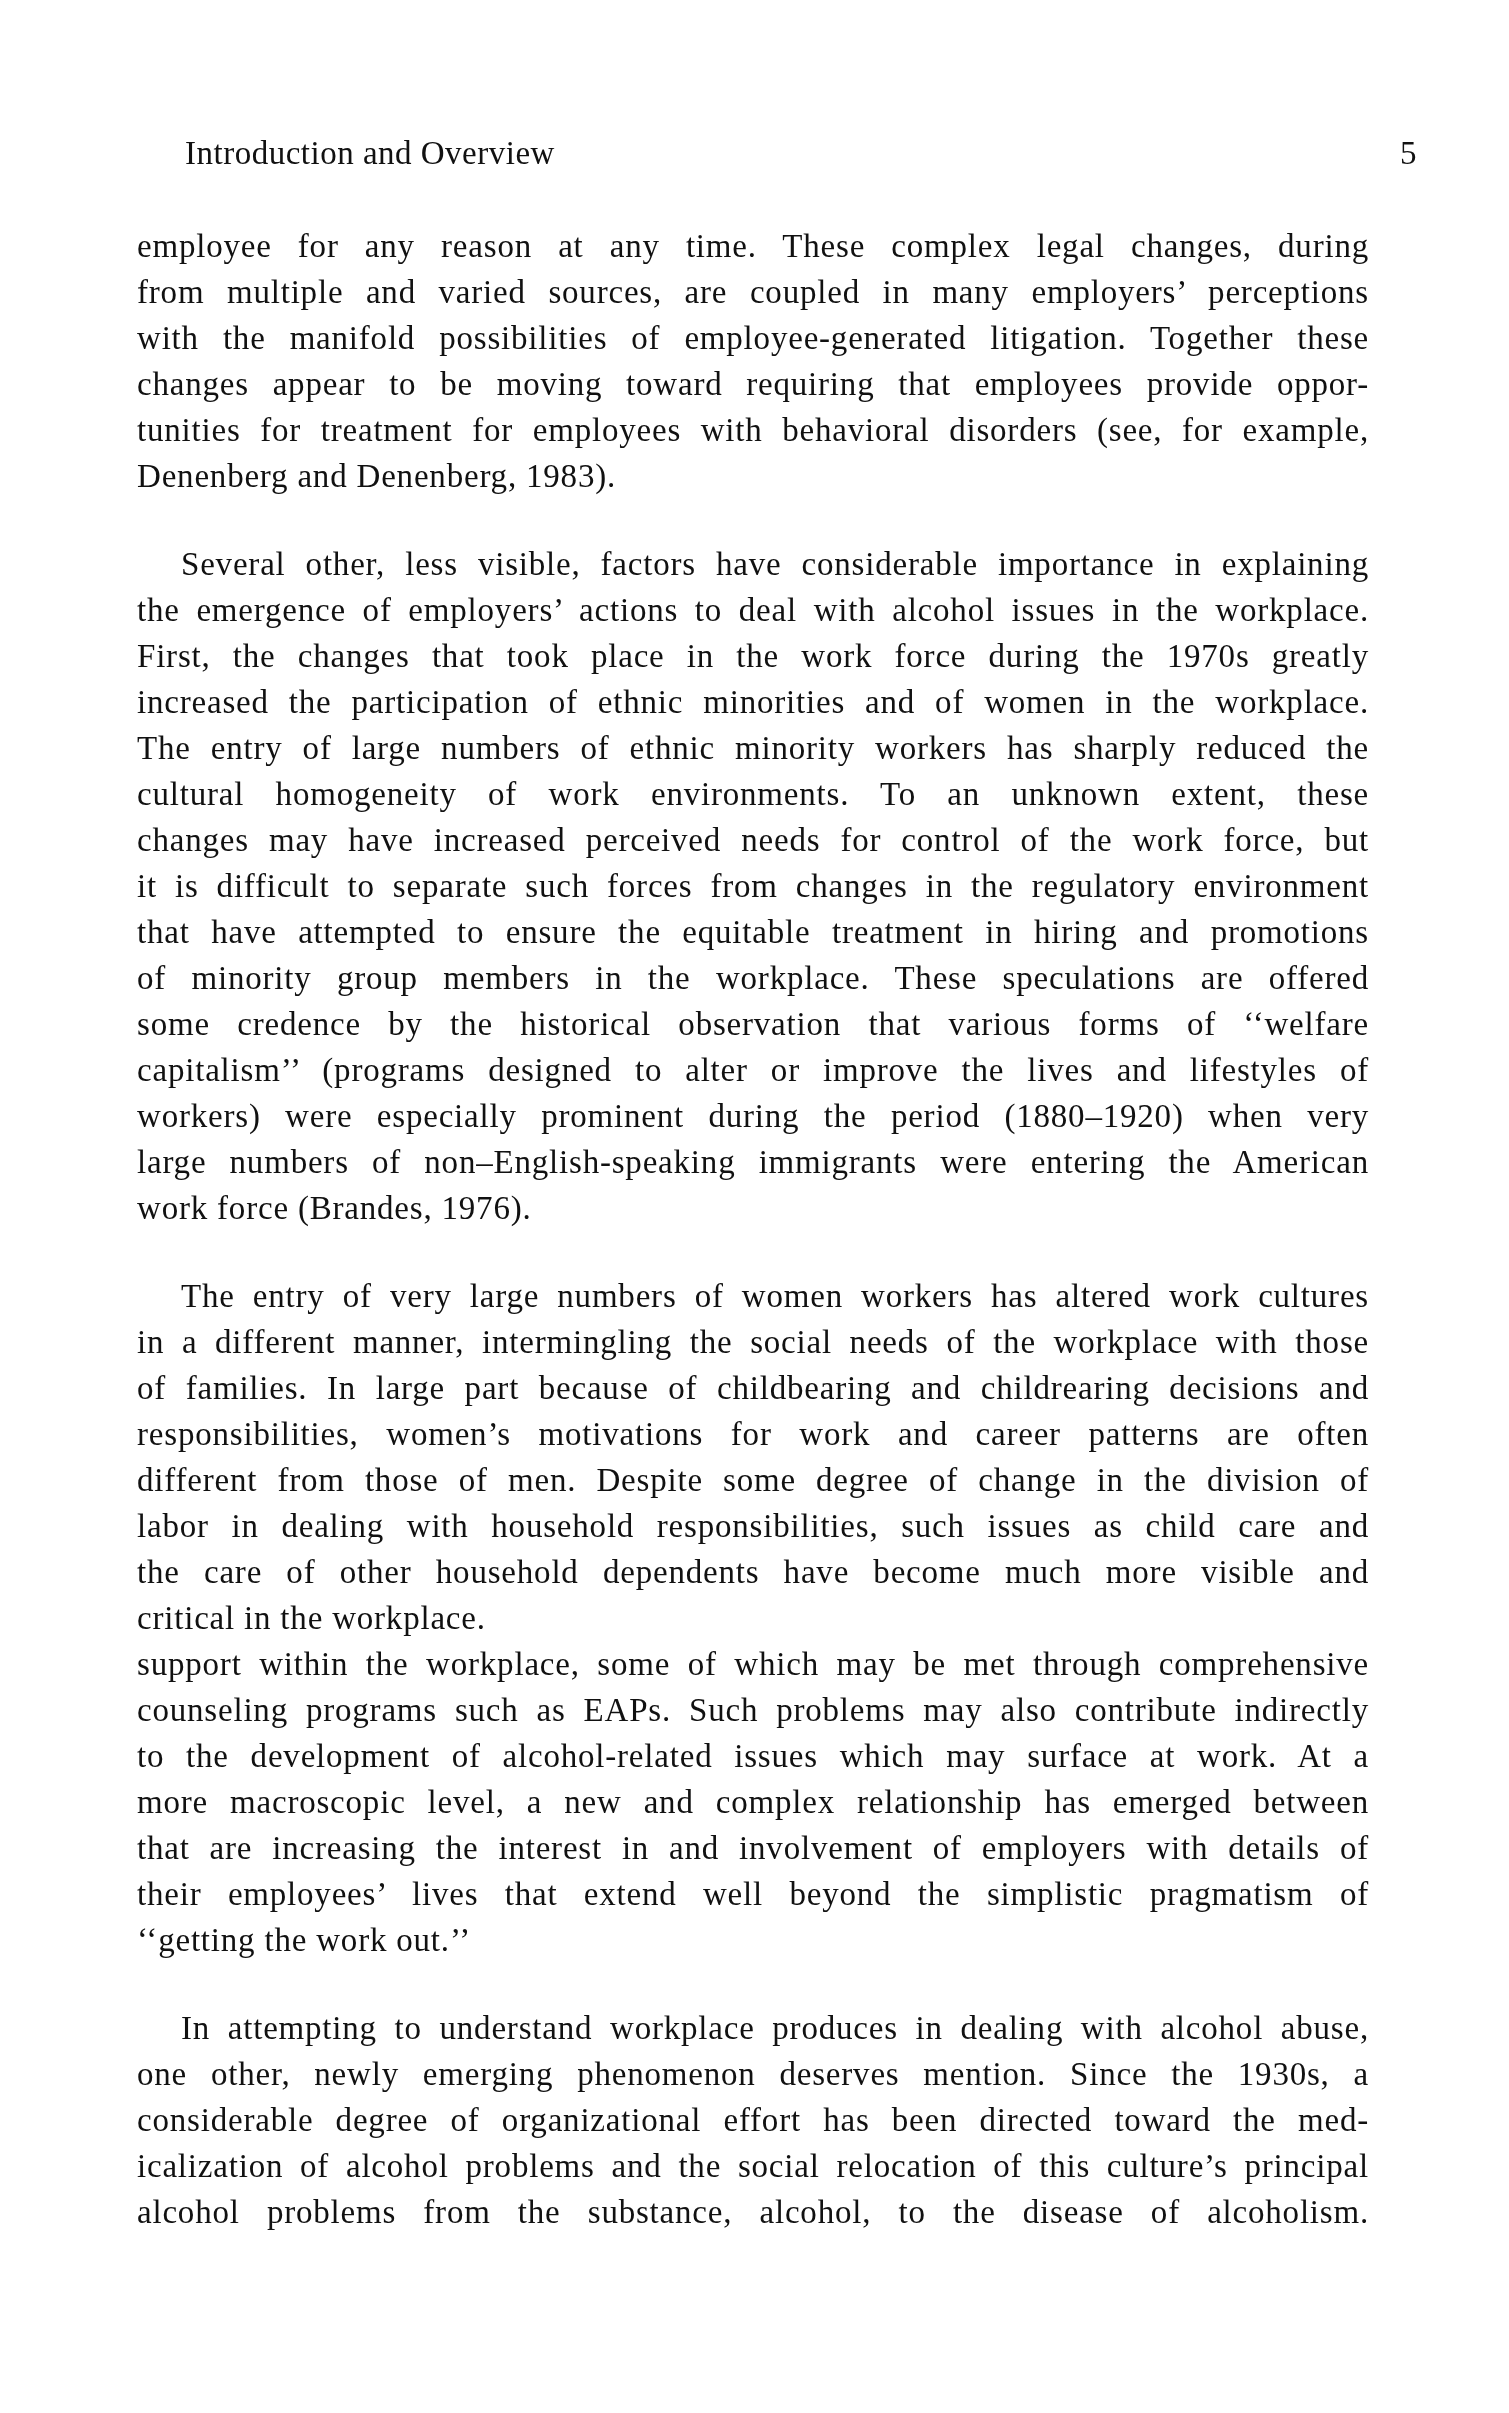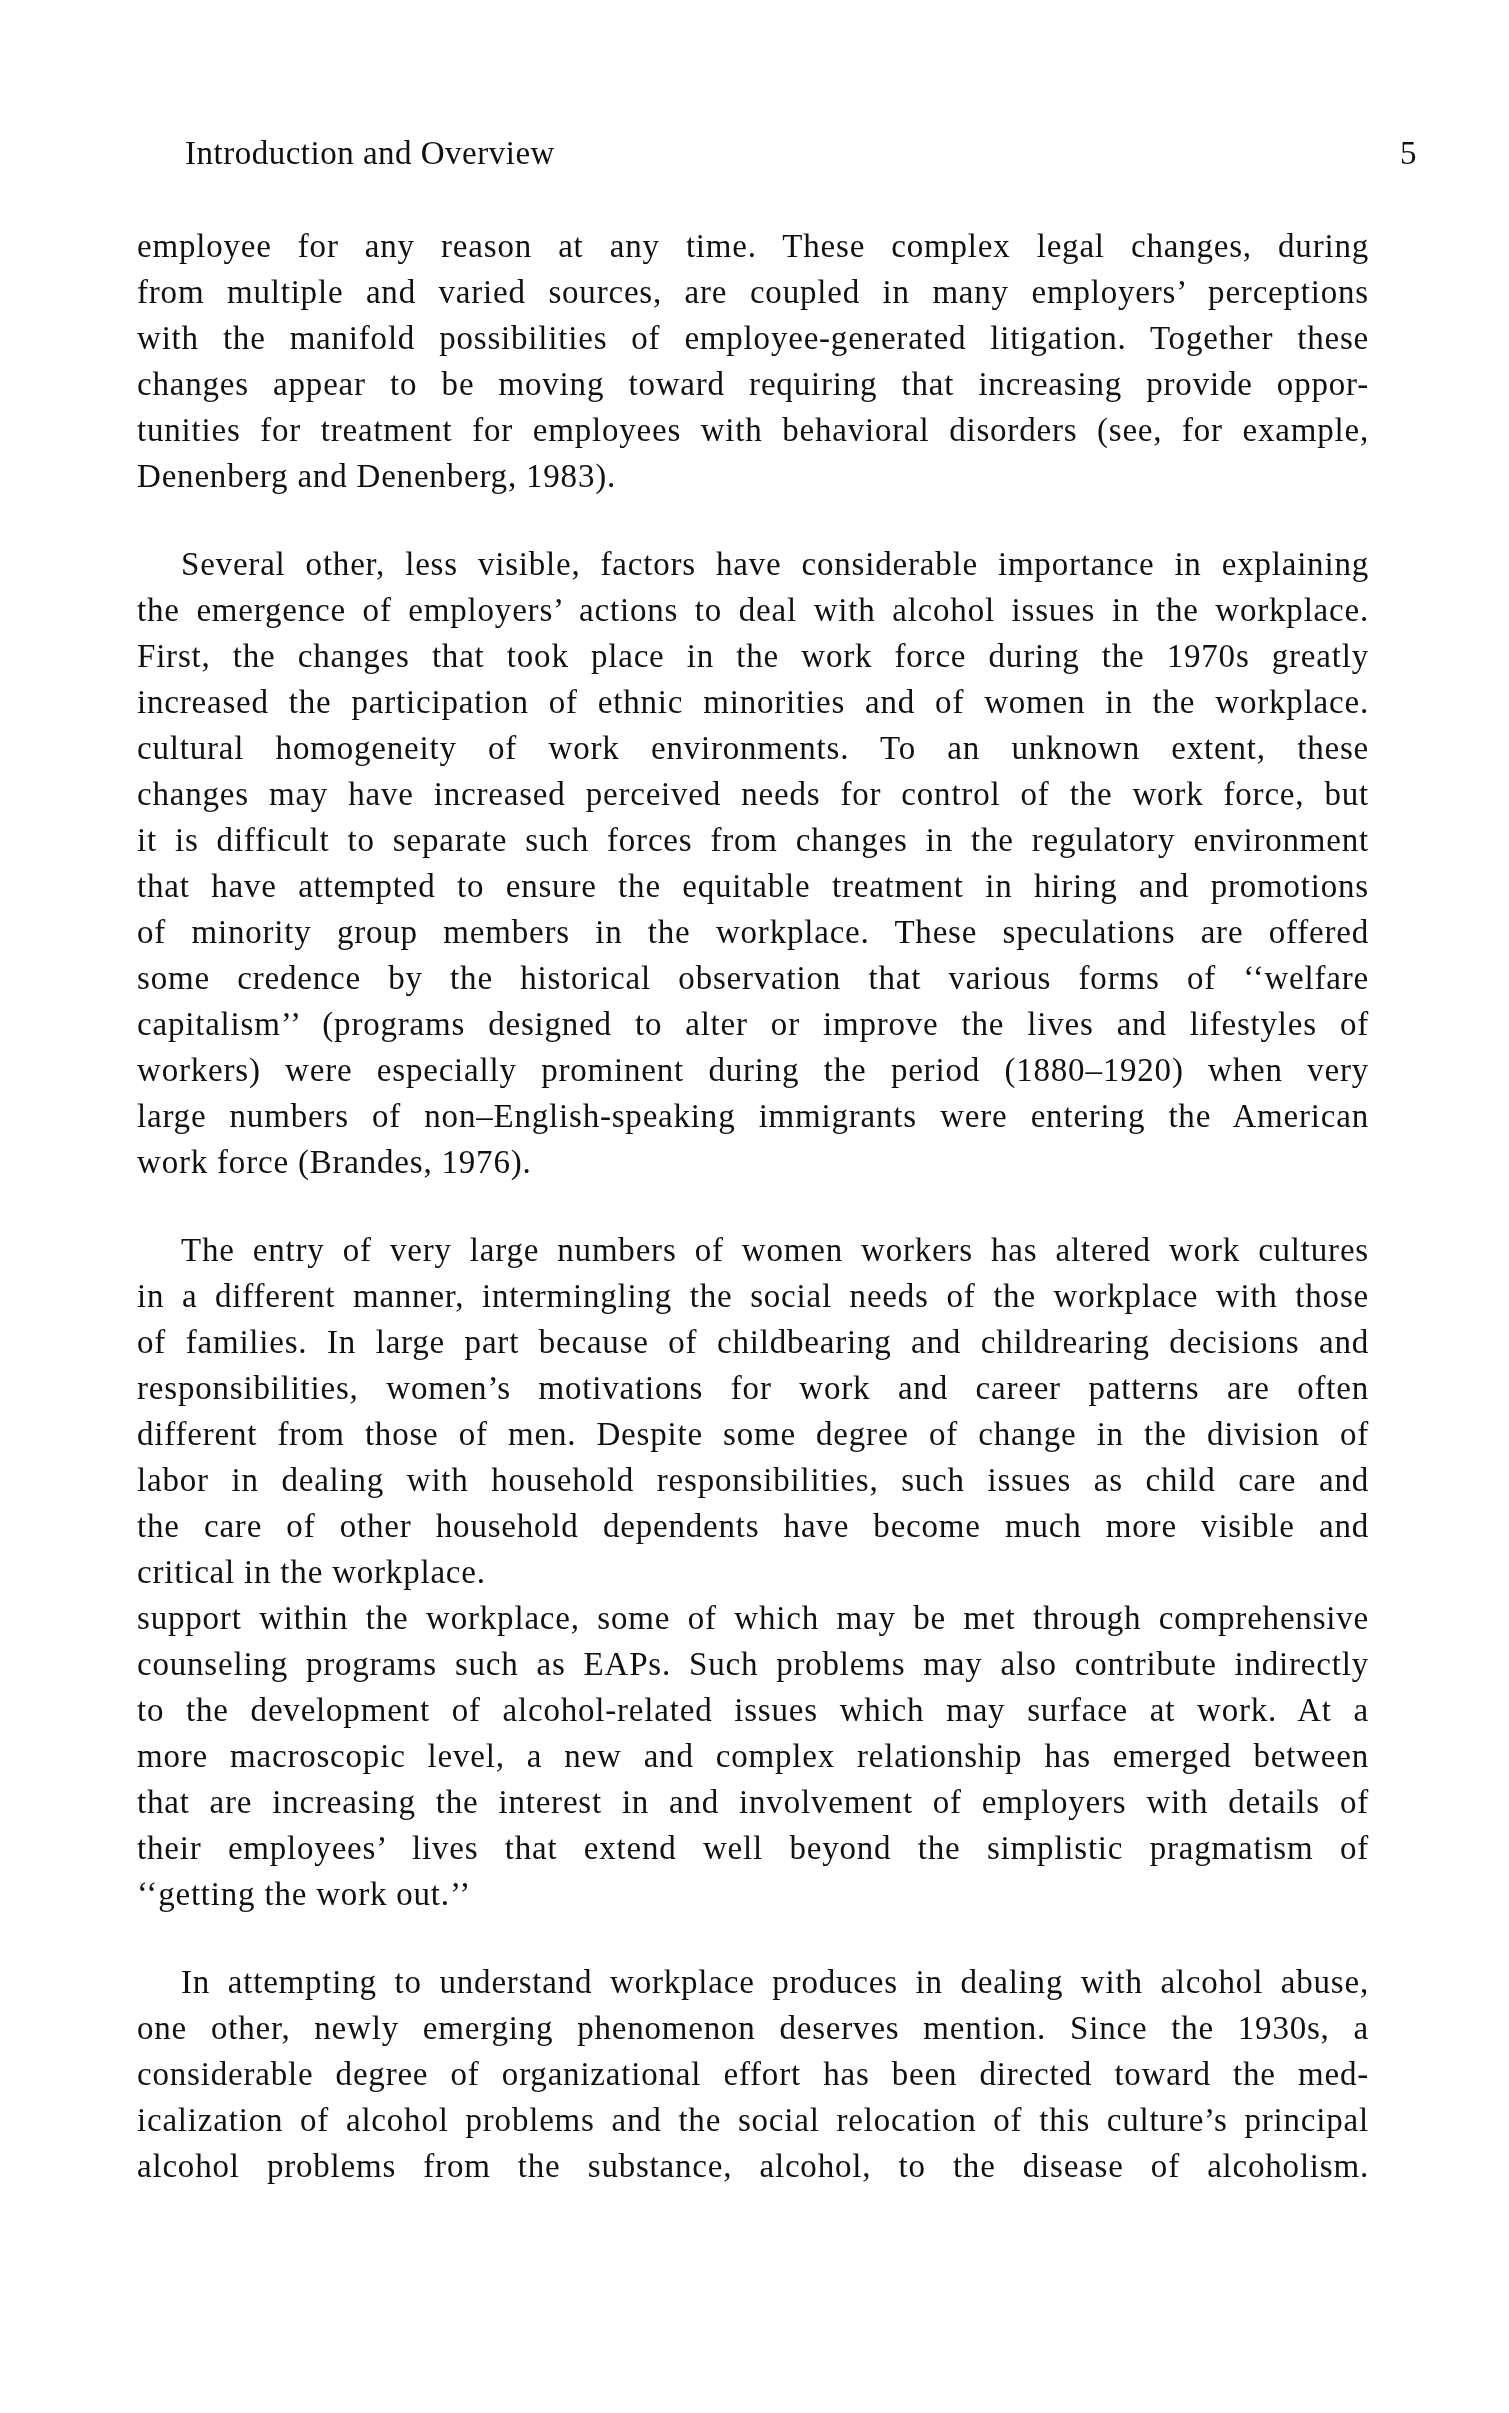--- a/index.html
+++ b/index.html
@@ -76,30 +76,31 @@
     <span class="title">Introduction and Overview</span>
     <span class="page-number">5</span>
   </div>
 
   <div class="body-text">
 
     <div class="paragraph">
       <span class="line">employee for any reason at any time. These complex legal changes, during</span>
       <span class="line">from multiple and varied sources, are coupled in many employers’ perceptions</span>
       <span class="line">with the manifold possibilities of employee-generated litigation. Together these</span>
-      <span class="line">changes appear to be moving toward requiring that increasing provide oppor-</span>
+      <span class="line">changes appear to be moving toward requiring that employees provide oppor-</span>
       <span class="line">tunities for treatment for employees with behavioral disorders (see, for example,</span>
       <span class="line last">Denenberg and Denenberg, 1983).</span>
     </div>
 
     <div class="paragraph">
       <span class="line indent">Several other, less visible, factors have considerable importance in explaining</span>
       <span class="line">the emergence of employers’ actions to deal with alcohol issues in the workplace.</span>
       <span class="line">First, the changes that took place in the work force during the 1970s greatly</span>
       <span class="line">increased the participation of ethnic minorities and of women in the workplace.</span>
+      <span class="line">The entry of large numbers of ethnic minority workers has sharply reduced the</span>
       <span class="line">cultural homogeneity of work environments. To an unknown extent, these</span>
       <span class="line">changes may have increased perceived needs for control of the work force, but</span>
       <span class="line">it is difficult to separate such forces from changes in the regulatory environment</span>
       <span class="line">that have attempted to ensure the equitable treatment in hiring and promotions</span>
       <span class="line">of minority group members in the workplace. These speculations are offered</span>
       <span class="line">some credence by the historical observation that various forms of ‘‘welfare</span>
       <span class="line">capitalism’’ (programs designed to alter or improve the lives and lifestyles of</span>
       <span class="line">workers) were especially prominent during the period (1880–1920) when very</span>
       <span class="line">large numbers of non–English-speaking immigrants were entering the American</span>
       <span class="line last">work force (Brandes, 1976).</span>

